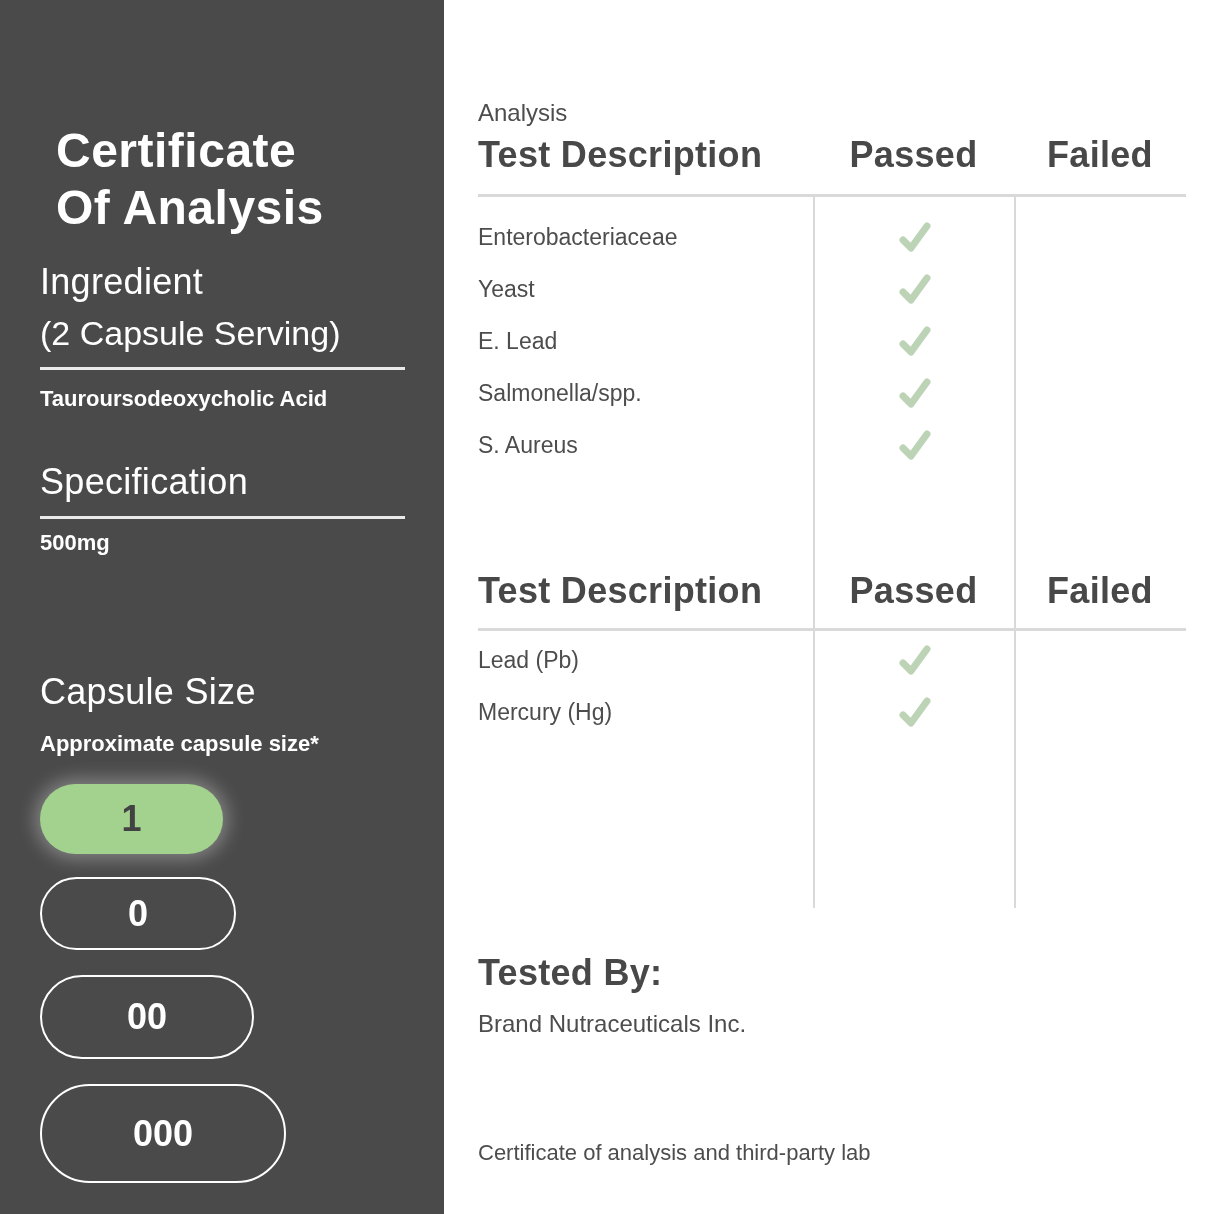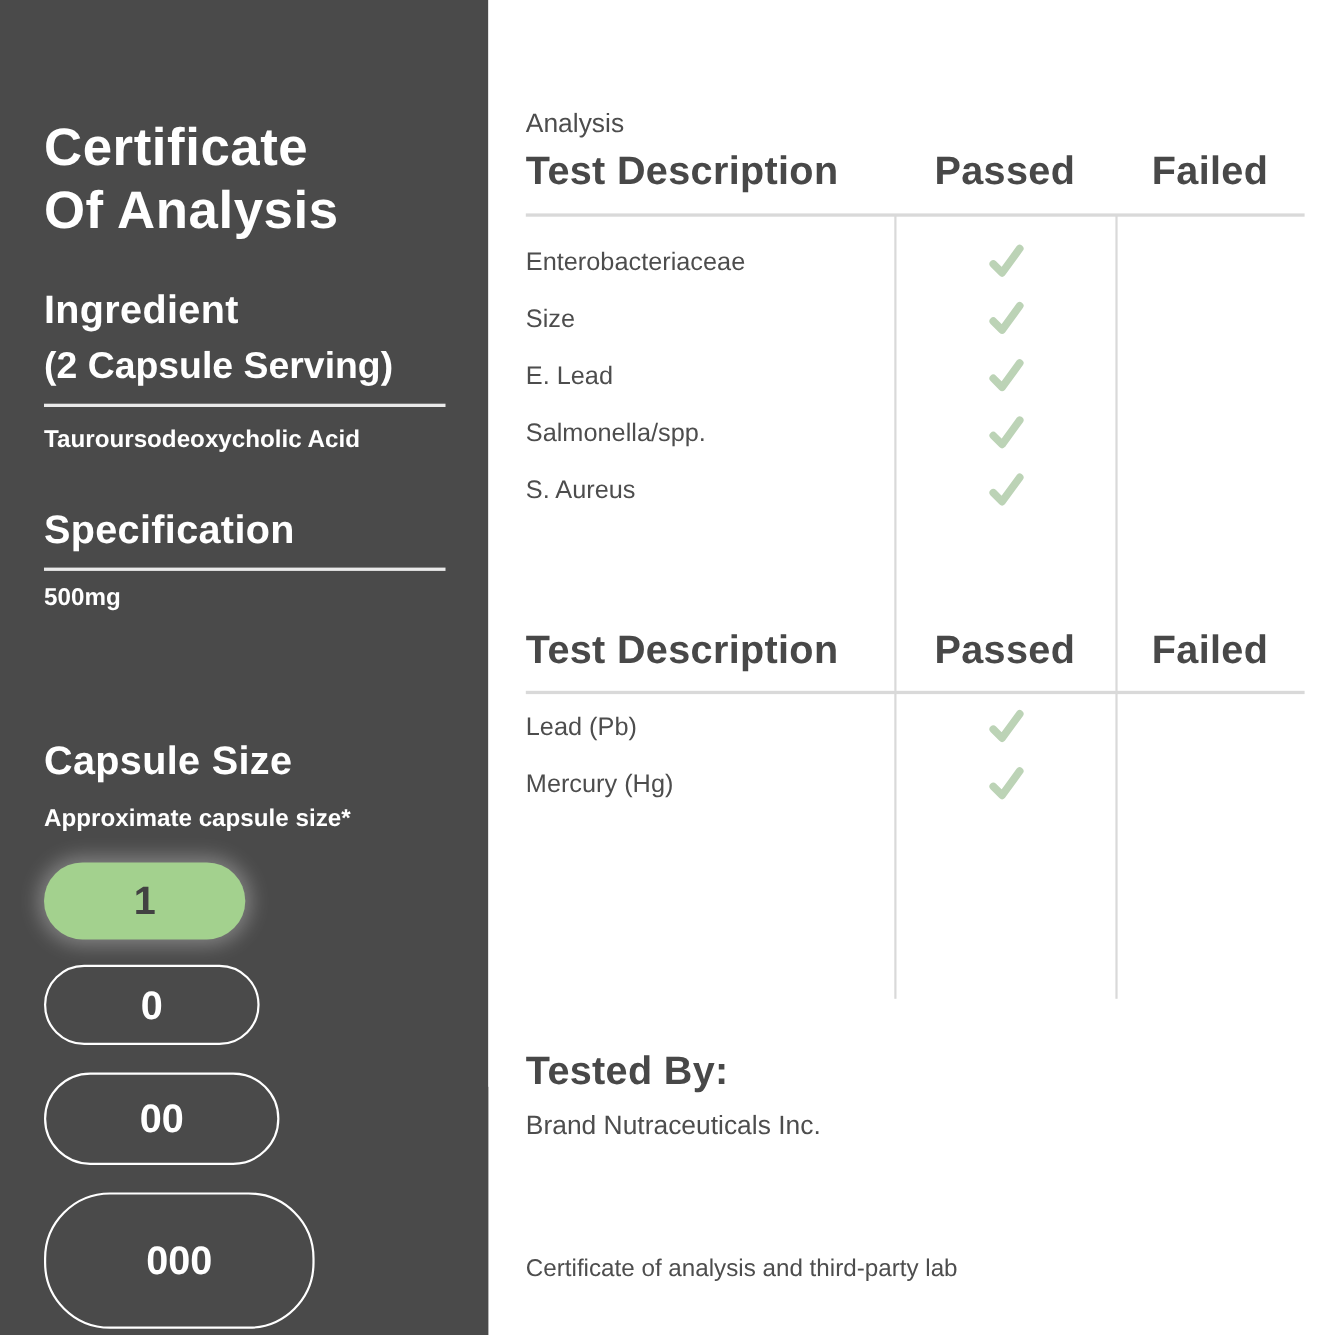--- a/index.html
+++ b/index.html
@@ -23,22 +23,22 @@
     color: #ffffff;
   }
   .sb-abs { position: absolute; left: 40px; }
   .sb-title {
     top: 106px;
     font-size: 48px;
     font-weight: bold;
     line-height: 57px;
     letter-spacing: 0.5px;
   }
-  .sb-h { font-size: 36px; font-weight: bold; letter-spacing: 0.3px; }
-  .sb-sub { font-size: 34px; font-weight: bold; }
+  .sb-h { font-size: 36px; font-weight: normal; letter-spacing: 0.3px; }
+  .sb-sub { font-size: 34px; font-weight: normal; }
   .sb-divider {
     position: absolute; left: 40px;
     width: 365px; height: 3px;
     background: #eaeaea;
   }
   .sb-small { font-size: 22px; font-weight: bold; }
 
   .ingredient-heading { top: 261px; }
   .ingredient-subheading { top: 314px; }
   .divider-ingredient { top: 367px; }
@@ -62,21 +62,21 @@
   }
   .pill-1 {
     top: 784px; width: 183px; height: 70px;
     background: #a3d18e;
     border: none;
     color: #424242;
     box-shadow: 0 0 18px 5px rgba(255,255,255,0.32);
   }
   .pill-2 { top: 877px; width: 196px; height: 73px; }
   .pill-3 { top: 975px; width: 214px; height: 84px; }
-  .pill-4 { top: 1084px; width: 246px; height: 124px; }
+  .pill-4 { top: 1084px; width: 246px; height: 99px; }
 
   
   .main {
     position: absolute;
     left: 444px; top: 0;
     width: 770px; height: 988px;
     background: #ffffff;
   }
   .m-abs { position: absolute; left: 34px; }
   .section-label { font-size: 24px; color: #4d4d4d; }
@@ -135,21 +135,21 @@
   .tested-company { top: 1010px; font-size: 24px; }
 
   .footer-note { top: 1139px; font-size: 22px; line-height: 28px; color: #4d4d4d; }
 </style>
 </head>
 <body>
 
 <div class="page">
 
   <aside class="sidebar">
-    <h1 class="sb-abs sb-title" style="margin:0;">
+    <h1 class="sb-abs sb-title" style="margin:16px;">
       <span style="display:block">Certificate</span>
       <span style="display:block">Of Analysis</span>
     </h1>
 
     <div class="sb-abs sb-h ingredient-heading">Ingredient</div>
     <div class="sb-abs sb-sub ingredient-subheading">(2 Capsule Serving)</div>
     <div class="sb-divider divider-ingredient"></div>
     <div class="sb-abs sb-small ingredient-value">Tauroursodeoxycholic Acid</div>
 
     <div class="sb-abs sb-h spec-heading">Specification</div>
@@ -182,21 +182,21 @@
       <div class="trow">
         <span>Enterobacteriaceae</span>
         <span class="check-cell check-icon">
             <svg width="40" height="40" viewBox="0 0 40 40">
               <path d="M9 23 L17 31 L33 9" fill="none" stroke="#bcd3b6" stroke-width="7" stroke-linecap="round" stroke-linejoin="round"></path>
             </svg>
           </span>
         <span></span>
       </div>
       <div class="trow">
-        <span>Size</span>
+        <span>Yeast</span>
         <span class="check-cell check-icon">
             <svg width="40" height="40" viewBox="0 0 40 40">
               <path d="M9 23 L17 31 L33 9" fill="none" stroke="#bcd3b6" stroke-width="7" stroke-linecap="round" stroke-linejoin="round"></path>
             </svg>
           </span>
         <span></span>
       </div>
       <div class="trow">
         <span>E. Lead</span>
         <span class="check-cell check-icon">

